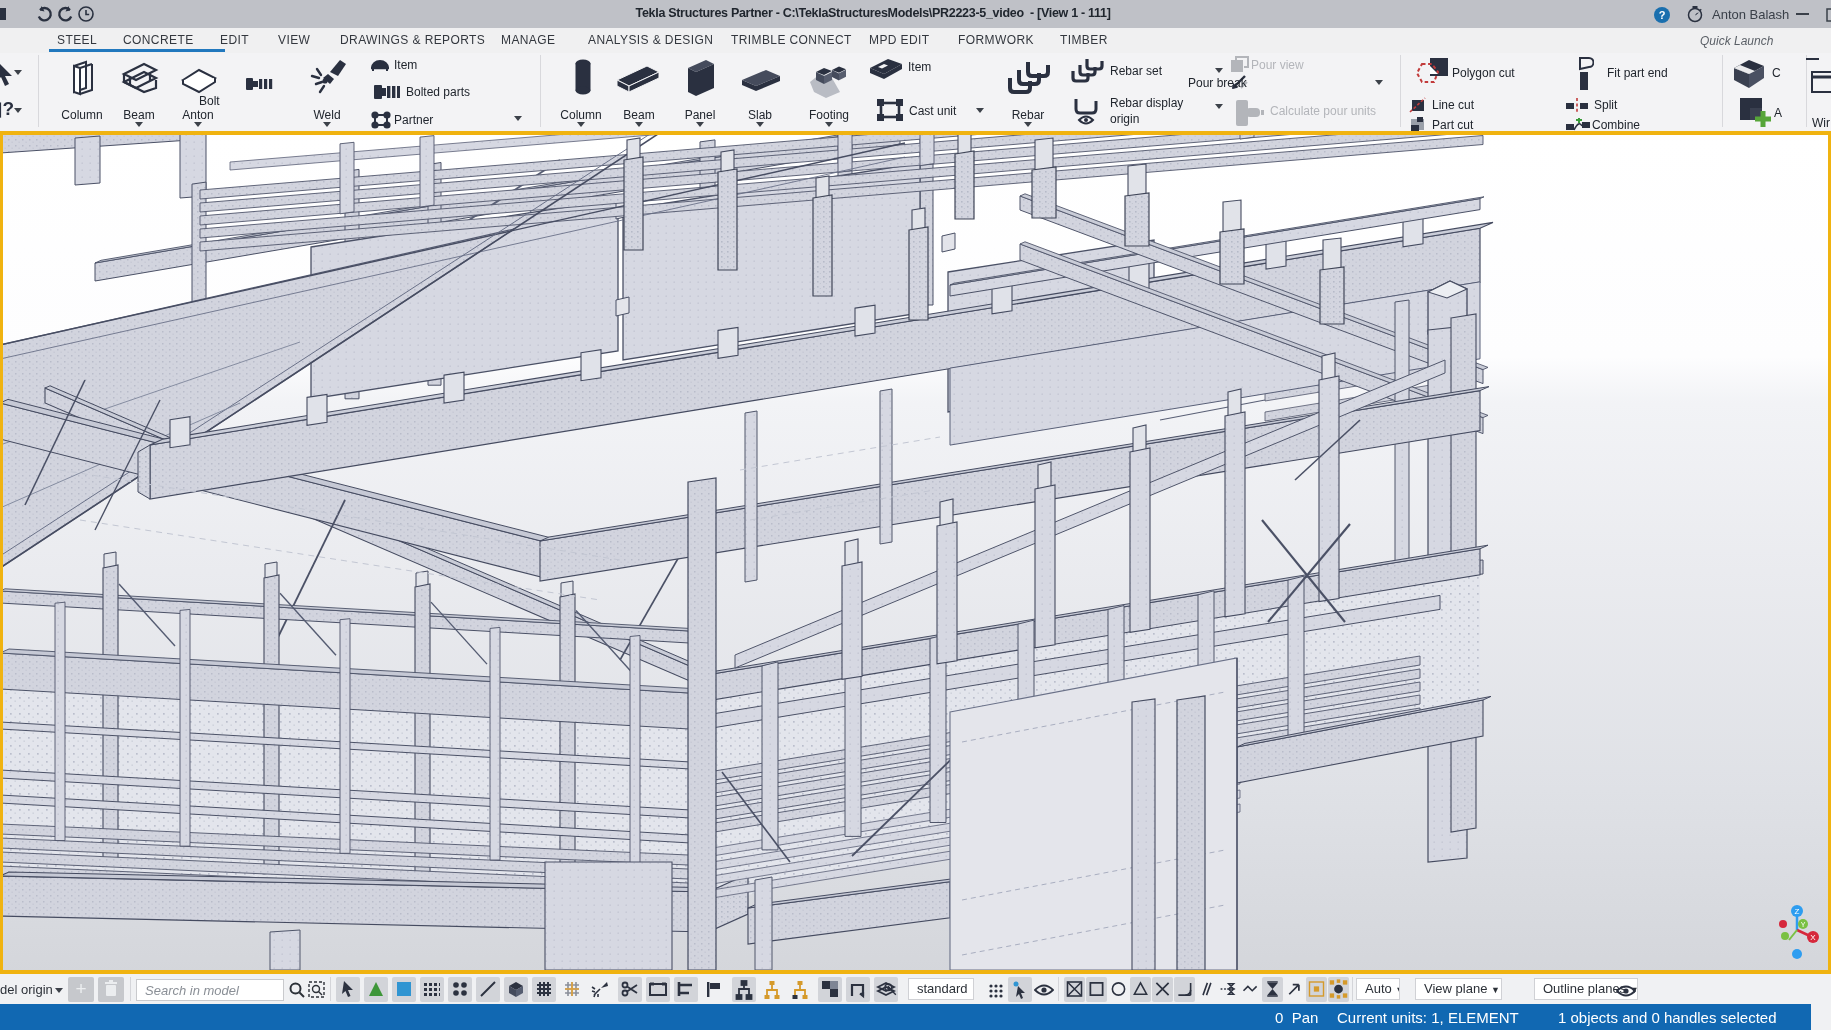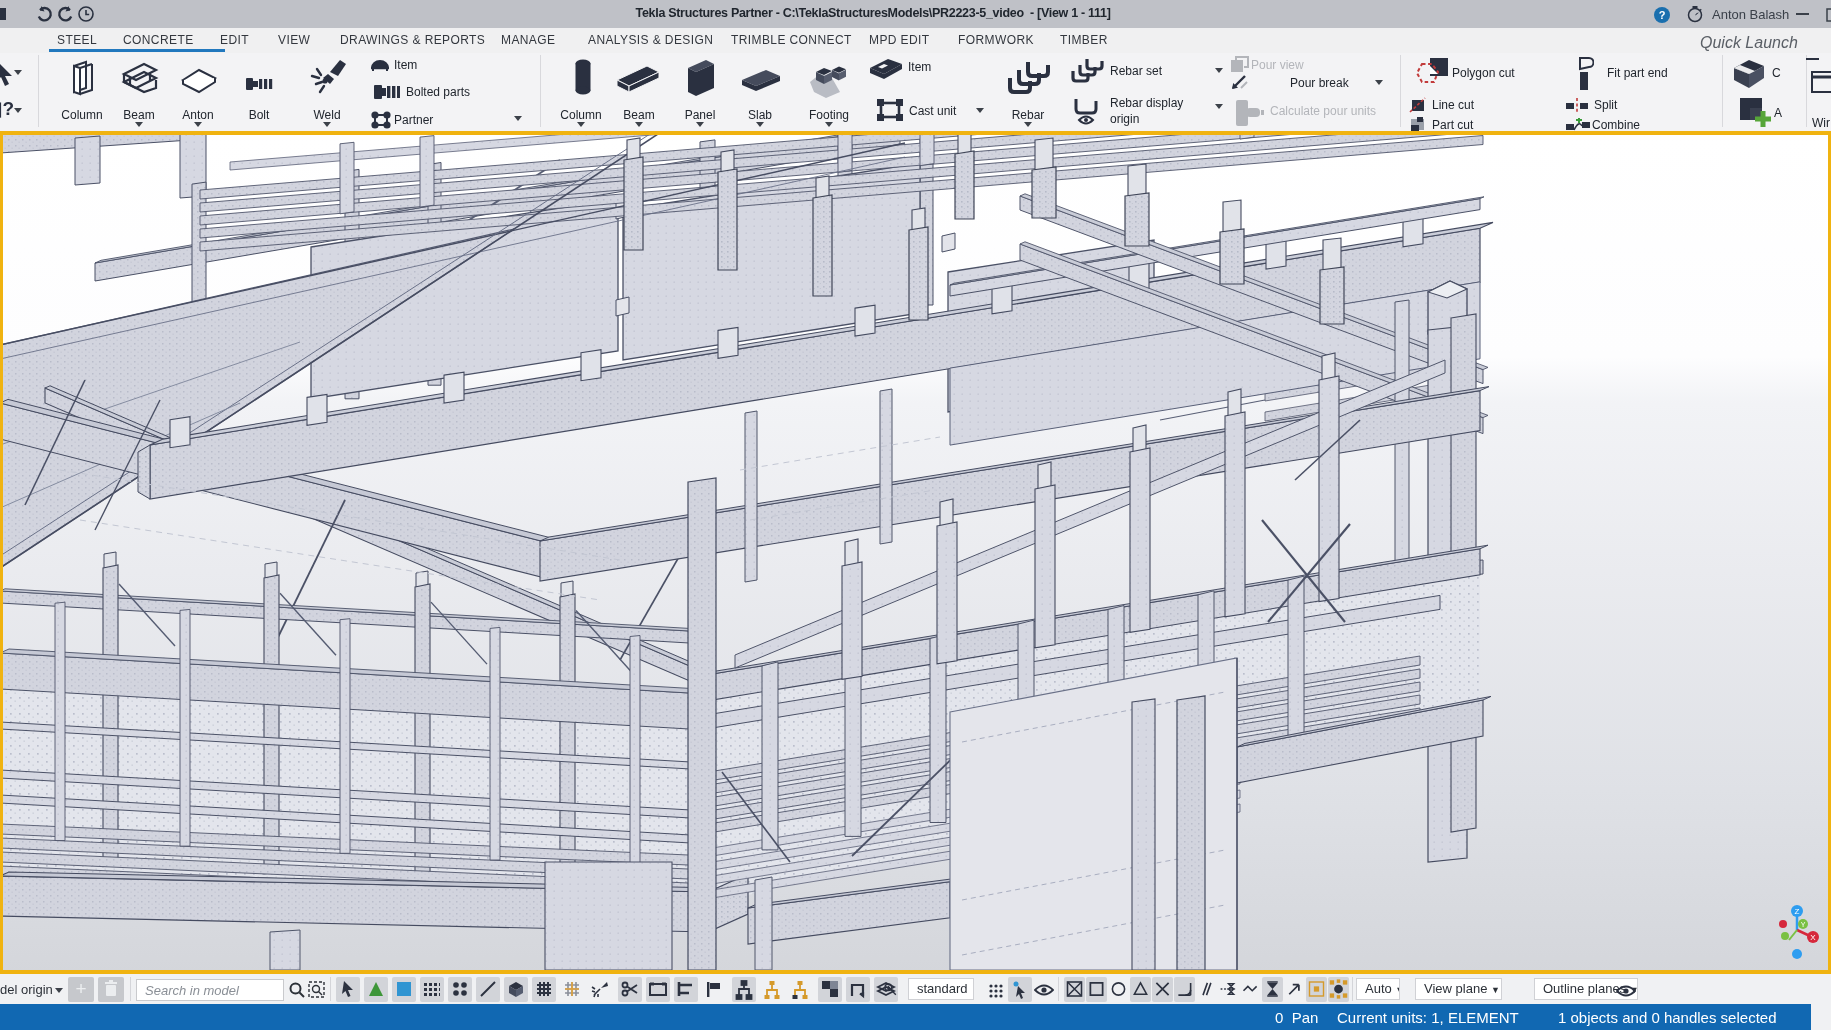--- a/index.html
+++ b/index.html
@@ -6,21 +6,21 @@
 html,body { width:1831px; height:1030px; overflow:hidden; font-family:"Liberation Sans",sans-serif; }
 #app { position:relative; width:1831px; height:1030px; background:#f0f1f3; }
 #titlebar { position:absolute; left:0; top:0; width:1831px; height:28px; background:#bfc1c7; }
 #titlebar .title { position:absolute; left:0; width:1746px; top:6px; text-align:center; font-size:12.5px; font-weight:700; letter-spacing:-0.3px; color:#20262e; }
 .tico { position:absolute; top:5px; width:18px; height:18px; color:#2a3140; }
 #titlebar .user { position:absolute; top:7px; left:1712px; font-size:13px; color:#3a4049; }
 #titlebar .minbtn { position:absolute; top:13px; left:1796px; width:13px; height:2px; background:#3a4049; }
 #tabs { position:absolute; left:0; top:28px; width:1831px; height:25px; background:#f0f0f1; }
 #tabs .tab { position:absolute; top:5px; font-size:12px; color:#33373e; letter-spacing:0.4px; }
 #tabs .underline { position:absolute; left:49px; top:21px; width:176px; height:3px; background:#2178be; }
-#tabs .ql { position:absolute; left:1700px; top:6px; font-size:16px; font-style:italic; color:#5a5f66; }
+#tabs .ql { position:absolute; left:1700px; top:6px; font-size:12px; font-style:italic; color:#5a5f66; }
 #ribbon { position:absolute; left:0; top:53px; width:1831px; height:78px; background:#f3f3f5; }
 .vsep { position:absolute; top:2px; width:1px; height:72px; background:#d8d8dc; }
 .rlabel { position:absolute; font-size:12px; color:#21262e; white-space:nowrap; }
 .rlabel.gray { color:#b3b5ba; }
 .ricon { position:absolute; }
 .caret { position:absolute; width:0; height:0; border-left:4px solid transparent; border-right:4px solid transparent; border-top:5px solid #3c4149; }
 #ytop { position:absolute; left:0; top:131px; width:1831px; height:4px; background:#f0b310; }
 #ybot { position:absolute; left:0; top:970px; width:1831px; height:4px; background:#f0b310; }
 #yleft { position:absolute; left:0; top:131px; width:3px; height:843px; background:#f0b310; }
 #yright { position:absolute; left:1828px; top:131px; width:3px; height:843px; background:#f0b310; }
@@ -121,21 +121,21 @@
 <div class="caret" style="left:194px;top:69px"></div>
 <svg class="ricon" style="left:245px;top:21px" width="30" height="20" viewBox="0 0 30 20">
         <g fill="#2a3040">
           <rect x="1" y="4" width="7" height="12" rx="1"></rect>
           <rect x="8" y="7" width="5" height="6"></rect>
           <rect x="14" y="5" width="3.2" height="10"></rect>
           <rect x="19" y="5" width="3.2" height="10"></rect>
           <rect x="24" y="5" width="3.2" height="10"></rect>
         </g>
       </svg>
-<div class="rlabel" style="left:199px;top:55px;width:120px;text-align:center">Bolt</div>
+<div class="rlabel" style="left:199px;top:41px;width:120px;text-align:left">Bolt</div>
 <svg class="ricon" style="left:308px;top:5px" width="40" height="38" viewBox="0 0 40 38">
         <g fill="#2a3040">
           <path d="M22 14 L32 2 L38 6 L30 18 Z"></path>
           <path d="M20 16 l6 5 -4 5 -7 -6 Z"></path>
           <g stroke="#2a3040" stroke-width="2.4" stroke-linecap="round">
             <path d="M14 24 l-6 2 M16 28 l-4 6 M11 20 l-7 -2 M13 17 l-4 -6"></path>
           </g>
           <circle cx="17" cy="23" r="2.6"></circle>
         </g>
       </svg>
@@ -277,21 +277,21 @@
         </g>
       </svg>
 <div class="rlabel gray" style="left:1251px;top:5px">Pour view</div>
 <svg class="ricon" style="left:1231px;top:21px" width="18" height="16" viewBox="0 0 18 16">
         <g stroke="#2a3040" stroke-width="2" fill="none">
           <path d="M2 14 L14 2" stroke-width="2.4"></path>
           <path d="M1 15 l6 -1.2 -4.8 -4.8 Z" fill="#2a3040" stroke="none"></path>
           <path d="M10 14 L16 8" stroke="#b3b5ba"></path>
         </g>
       </svg>
-<div class="rlabel" style="left:1290px;top:23px">Pour break</div>
+<div class="rlabel" style="left:1188px;top:23px">Pour break</div>
 <div class="caret" style="left:1375px;top:27px"></div>
 <svg class="ricon" style="left:1236px;top:47px" width="30" height="26" viewBox="0 0 30 26">
         <g fill="#b3b5ba">
           <rect x="0" y="0" width="12" height="26" rx="2"></rect>
           <rect x="10" y="8" width="14" height="9" rx="4"></rect>
           <rect x="25" y="10" width="3" height="5"></rect>
         </g>
       </svg>
 <div class="rlabel gray" style="left:1270px;top:51px">Calculate pour units</div>
 <div class="vsep" style="left:1400px"></div>

